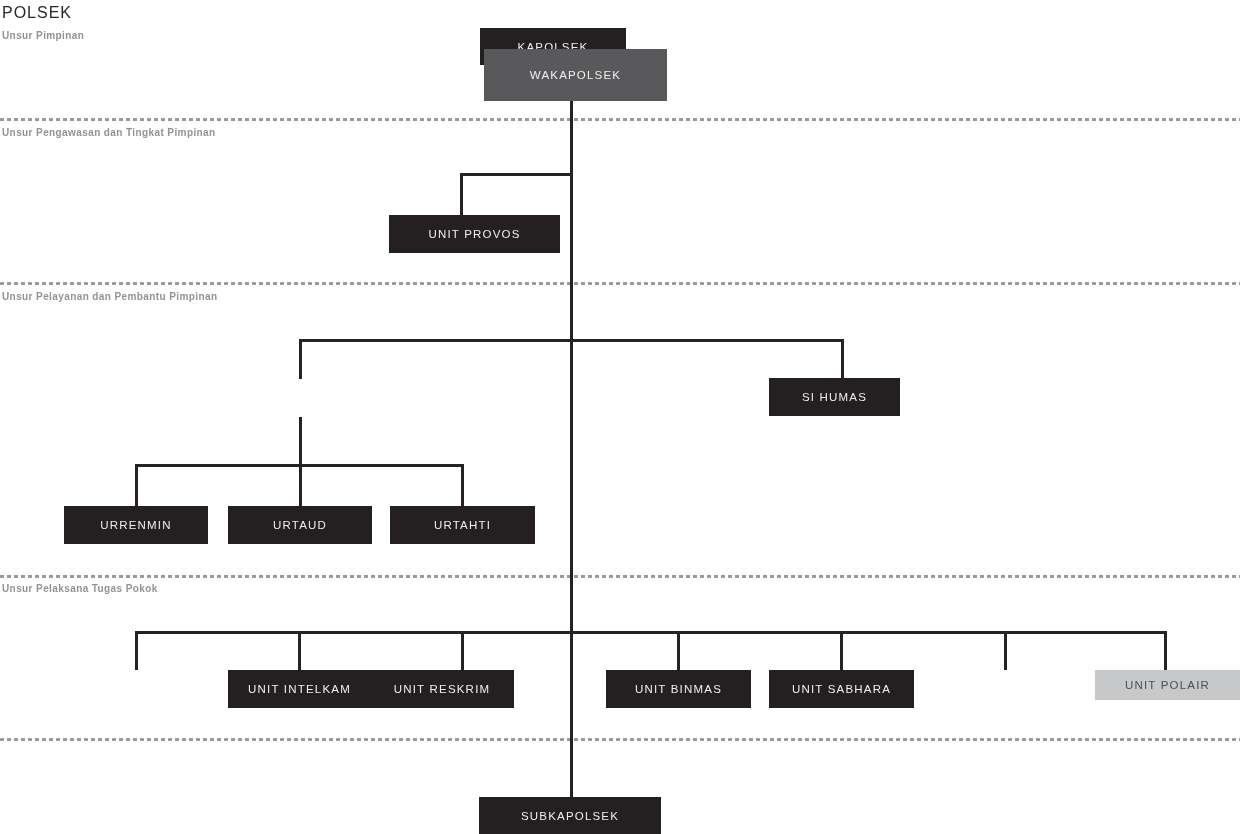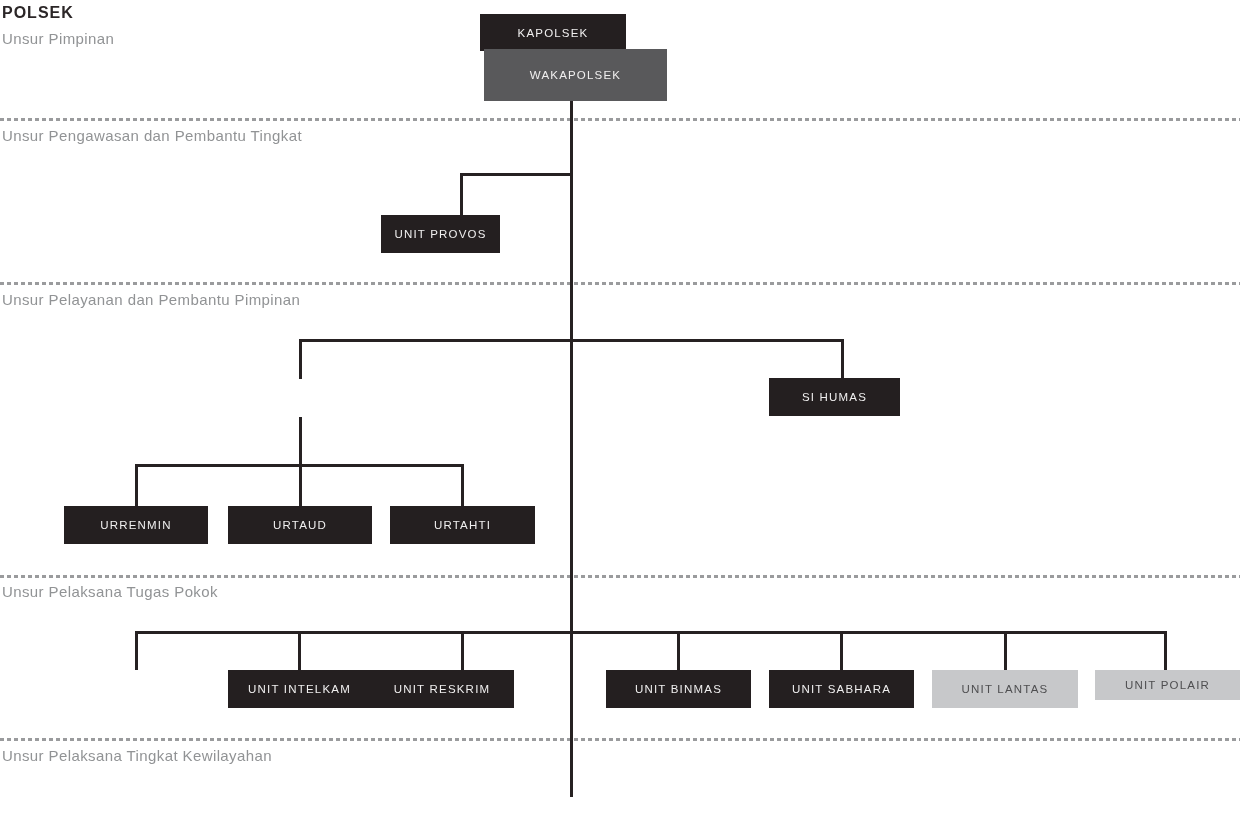--- a/index.html
+++ b/index.html
@@ -23,29 +23,29 @@
     position:relative;
     width:1240px;
     height:834px;
     background:var(--c-bg);
     overflow:hidden;
   }
   .page-title{
     position:absolute;
     left:2px; top:4px;
     font-size:16px;
-    font-weight:700;
+    font-weight:400;
     letter-spacing:1px;
     color:var(--c-title);
   }
   .section-label{
     position:absolute;
     left:2px;
-    font-size:15px;
-    font-weight:400;
+    font-size:10px;
+    font-weight:700;
     letter-spacing:0.4px;
     color:var(--c-heading);
   }
   .dashed-sep{
     position:absolute;
     left:0;
     width:1240px;
     height:3px;
     background:repeating-linear-gradient(90deg,var(--c-dash) 0 4px,transparent 4px 7px);
   }
@@ -68,24 +68,23 @@
   .node.gray{ background:var(--c-gray); color:var(--c-text-light); }
   .node.light{ background:var(--c-light); color:var(--c-text-dark); }
 </style>
 </head>
 <body>
 
 <div id="canvas">
 
   <div class="page-title">POLSEK</div>
   <div class="section-label" style="top:30px">Unsur Pimpinan</div>
-  <div class="section-label" style="top:127px">Unsur Pengawasan dan Pembantu Tingkat</div>
+  <div class="section-label" style="top:127px">Unsur Pengawasan dan Tingkat Pimpinan</div>
   <div class="section-label" style="top:291px">Unsur Pelayanan dan Pembantu Pimpinan</div>
   <div class="section-label" style="top:583px">Unsur Pelaksana Tugas Pokok</div>
-  <div class="section-label" style="top:747px">Unsur Pelaksana Tingkat Kewilayahan</div>
 
   <div class="dashed-sep" style="top:118px"></div>
   <div class="dashed-sep" style="top:282px"></div>
   <div class="dashed-sep" style="top:575px"></div>
   <div class="dashed-sep" style="top:738px"></div>
 
   <div class="cl" style="left:570px;top:86px;width:3px;height:711px"></div>
 
   <div class="cl" style="left:460px;top:173px;width:113px;height:3px"></div>
   <div class="cl" style="left:460px;top:173px;width:3px;height:42px"></div>
@@ -101,32 +100,32 @@
 
   <div class="cl" style="left:135px;top:631px;width:1032px;height:3px"></div>
   <div class="cl" style="left:135px;top:631px;width:3px;height:39px"></div>
   <div class="cl" style="left:298px;top:631px;width:3px;height:39px"></div>
   <div class="cl" style="left:461px;top:631px;width:3px;height:39px"></div>
   <div class="cl" style="left:677px;top:631px;width:3px;height:39px"></div>
   <div class="cl" style="left:840px;top:631px;width:3px;height:39px"></div>
   <div class="cl" style="left:1004px;top:631px;width:3px;height:39px"></div>
   <div class="cl" style="left:1164px;top:631px;width:3px;height:39px"></div>
 
-  <div class="node dark" style="left:480px;top:14px;width:146px;height:37px">KAPOLSEK</div>
+  <div class="node dark" style="left:480px;top:28px;width:146px;height:37px">KAPOLSEK</div>
   <div class="node gray" style="left:484px;top:49px;width:183px;height:52px">WAKAPOLSEK</div>
 
-  <div class="node dark" style="left:381px;top:215px;width:119px;height:38px">UNIT PROVOS</div>
+  <div class="node dark" style="left:389px;top:215px;width:171px;height:38px">UNIT PROVOS</div>
 
   <div class="node dark" style="left:769px;top:378px;width:131px;height:38px">SI HUMAS</div>
 
   <div class="node dark" style="left:64px;top:506px;width:144px;height:38px">URRENMIN</div>
   <div class="node dark" style="left:228px;top:506px;width:144px;height:38px">URTAUD</div>
   <div class="node dark" style="left:390px;top:506px;width:145px;height:38px">URTAHTI</div>
 
   <div class="node dark" style="left:228px;top:670px;width:143px;height:38px">UNIT INTELKAM</div>
   <div class="node dark" style="left:370px;top:670px;width:144px;height:38px">UNIT RESKRIM</div>
   <div class="node dark" style="left:606px;top:670px;width:145px;height:38px">UNIT BINMAS</div>
   <div class="node dark" style="left:769px;top:670px;width:145px;height:38px">UNIT SABHARA</div>
-  <div class="node light" style="left:932px;top:670px;width:146px;height:38px">UNIT LANTAS</div>
   <div class="node light" style="left:1095px;top:670px;width:145px;height:30px">UNIT POLAIR</div>
 
+  <div class="node dark" style="left:479px;top:797px;width:182px;height:37px">SUBKAPOLSEK</div>
 
 </div>
 
 </body></html>

